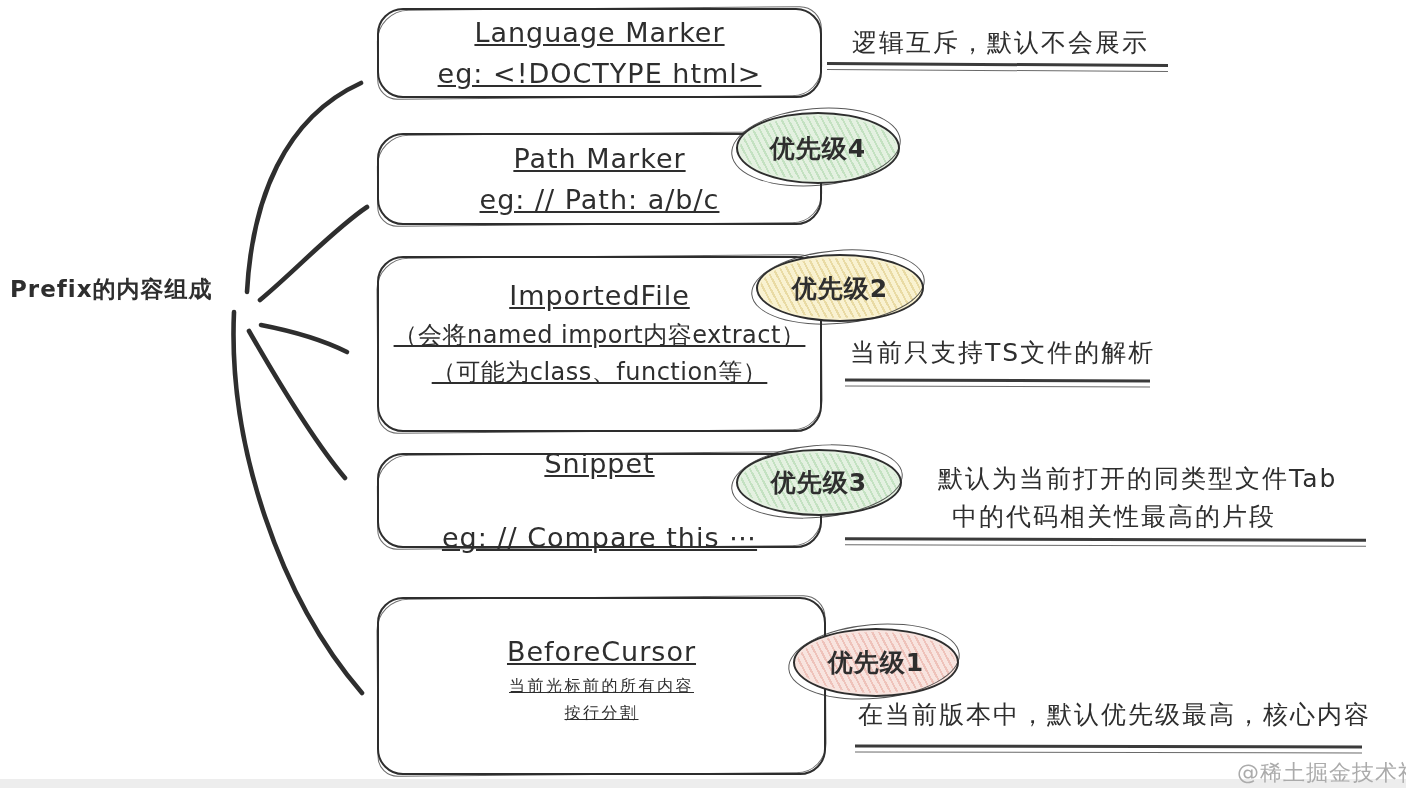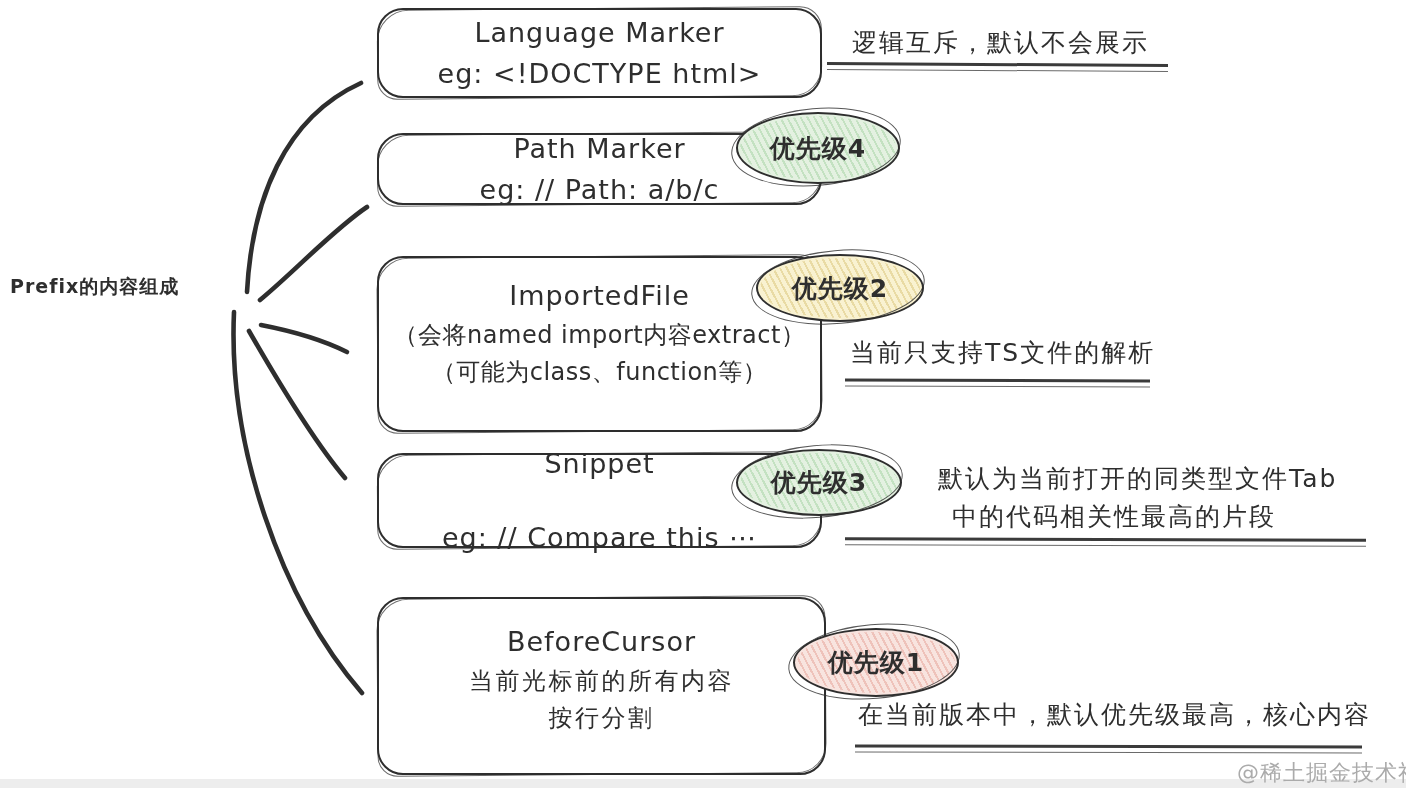--- a/index.html
+++ b/index.html
@@ -8,37 +8,37 @@
   body {
     width:1406px; height:788px; position:relative; overflow:hidden;
     background:#ffffff; color:var(--ink);
     font-family:"DejaVu Sans", sans-serif;
   }
   #stage { position:absolute; inset:0; }
 
   svg.connectors { position:absolute; left:0; top:0; z-index:0; }
   svg.connectors path { fill:none; stroke:var(--ink); stroke-width:4.6; stroke-linecap:round; }
 
-  .root-label { position:absolute; left:10px; top:274px; font-size:19px; font-weight:600;
+  .root-label { position:absolute; left:10px; top:274px; font-size:23px; font-weight:600;
     letter-spacing:1px; z-index:2; white-space:nowrap; }
 
   .node { position:absolute; z-index:1; background:#fff;
     border:2.6px solid var(--ink); border-radius:26px;
-    display:flex; flex-direction:column; justify-content:center; align-items:center; gap:7px; }
+    display:flex; flex-direction:column; justify-content:center; align-items:center; gap:7px;text-decoration:underline; }
   .node::before { content:""; position:absolute; inset:-2px; pointer-events:none;
     border:1.6px solid var(--ink); border-radius:32px 22px 30px 20px;
     transform:rotate(-0.5deg); opacity:.7; }
   #node-1 { left:377px; top:8px;   width:445px; height:90px; }
-  #node-2 { left:377px; top:133px; width:445px; height:72px; }
+  #node-2 { left:377px; top:133px; width:445px; height:92px; }
   #node-3 { left:377px; top:256px; width:445px; height:176px; padding-bottom:22px; }
   #node-4 { left:377px; top:453px; width:445px; height:95px;gap:40px; }
   #node-5 { left:377px; top:597px; width:449px; height:178px; padding-bottom:14px; }
   .line { white-space:nowrap; line-height:1.25; }
   .en      { font-size:27px; letter-spacing:1px; }
-  .cjk     { font-size:24px; letter-spacing:2.5px; }
+  .cjk     { font-size:16px; letter-spacing:2.5px; }
   .cjk-mix { font-size:24px; letter-spacing:0.5px; }
 
   .badge { position:absolute; z-index:3; border:2.4px solid var(--ink); border-radius:50%;
     background:var(--badge-bg,#eee); display:flex; align-items:center; justify-content:center; }
   .badge::before { content:""; position:absolute; inset:2px; border-radius:50%;
     background:repeating-linear-gradient(62deg, transparent 0 4px, var(--badge-stripe,#ccc) 4px 6px);
     opacity:.6; }
   .badge::after { content:""; position:absolute; inset:-6px -3px -4px -7px;
     border:1.7px solid var(--ink); border-radius:50%; transform:rotate(-5deg); opacity:.8; }
   .badge span { position:relative; font-size:25px; font-weight:700; letter-spacing:1px; z-index:1; }

